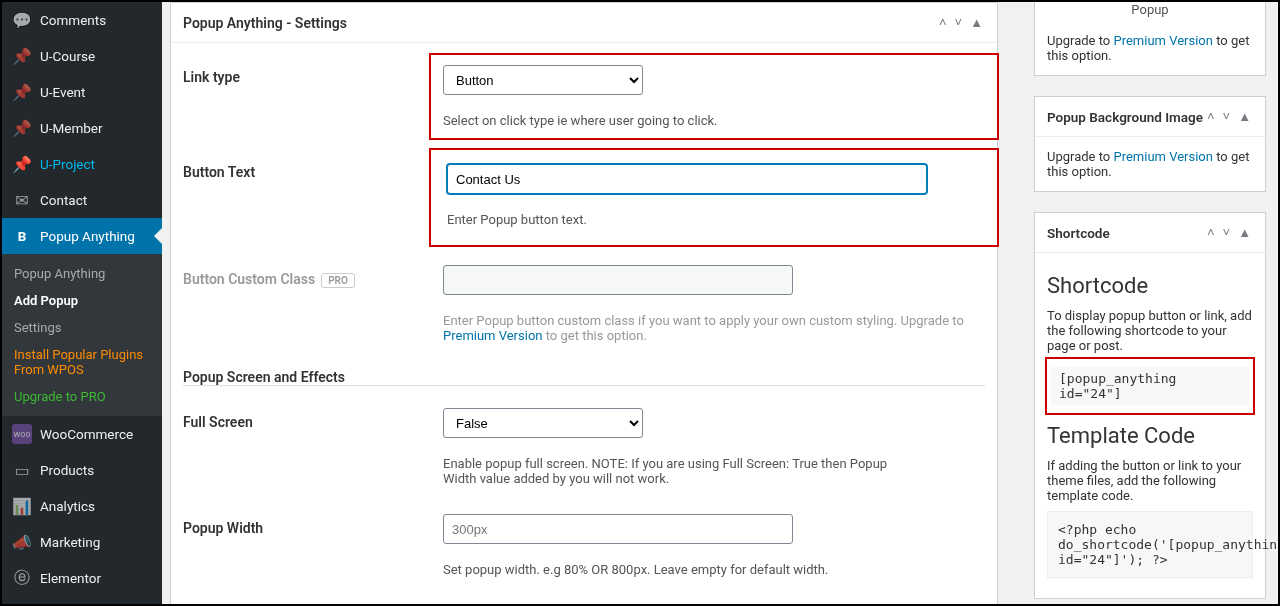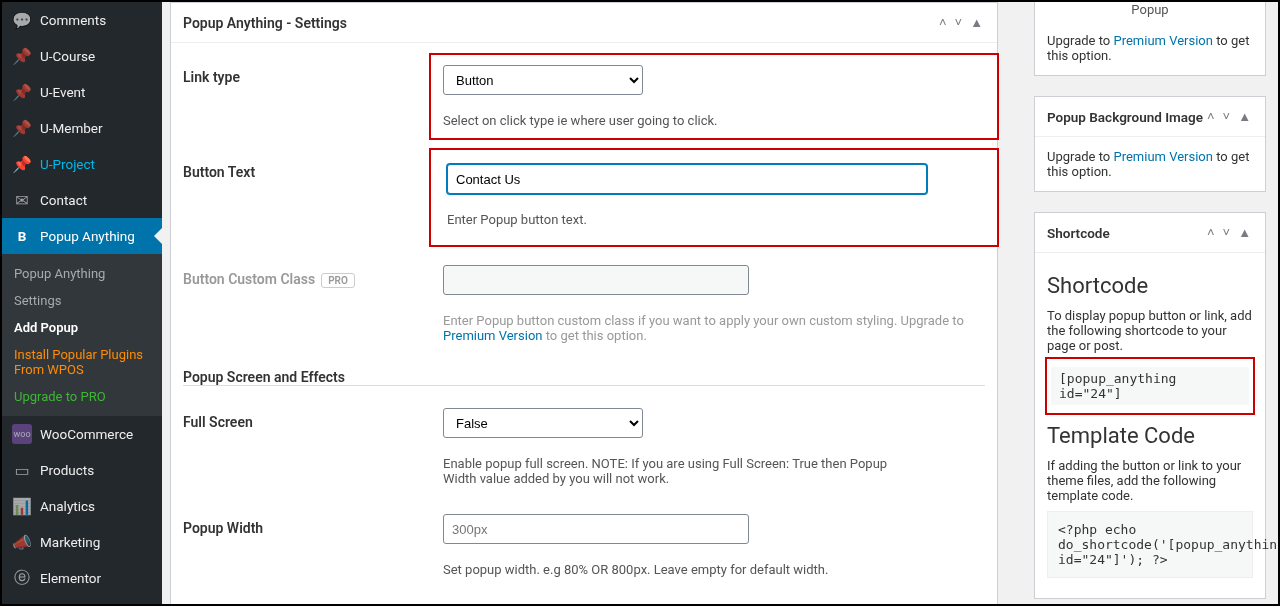--- a/index.html
+++ b/index.html
@@ -38,21 +38,21 @@
 .field-label.dim { color: #999; }
 .field-control { flex: 1; }
 .field-help { color: #555; font-size: 13px; margin-top: 18px; }
 .field-help.dim { color: #999; }
 .field-help a { color: #0073aa; text-decoration: none; }
 
 .redbox { border: 2px solid #c00; padding: 10px 12px; margin: -10px -14px; }
 
 select.wp, input.wp { border: 1px solid #7e8993; border-radius: 3px; padding: 5px 8px; font-size: 13px; background: #fff; min-height: 30px; }
 select.wp { width: 200px; }
-input.wp { width: 306px; }
+input.wp { width: 350px; }
 input.wp.focused { border: 1px solid #007cba; box-shadow: 0 0 0 1px #007cba; outline: none; }
 input.wp:disabled { background: #f6f7f7; color: #a7aaad; }
 
 .section-hdr { font-size: 14px; font-weight: 600; padding-bottom: 0; border-bottom: 1px solid #ddd; margin: 12px 0 8px; }
 
 .pro-badge { display: inline-block; border: 1px solid #ccc; color: #999; font-size: 10px; padding: 1px 6px; border-radius: 3px; margin-left: 6px; font-weight: 600; }
 
 
 .side-panel { background: #fff; border: 1px solid #ccd0d4; margin-bottom: 20px; }
 .side-panel-header { display: flex; align-items: center; justify-content: space-between; padding: 10px 12px; border-bottom: 1px solid #eee; }
@@ -93,22 +93,22 @@
     <div class="menu-item">
         <span class="menu-icon">✉</span>
         <span>Contact</span>
       </div>
     <div class="menu-item active">
         <span class="b-badge">B</span>
         <span>Popup Anything</span>
       </div>
     <div class="submenu">
       <div class="submenu-item">Popup Anything</div>
+      <div class="submenu-item current">Add Popup</div>
       <div class="submenu-item">Settings</div>
-      <div class="submenu-item current">Add Popup</div>
       <div class="submenu-item orange">Install Popular Plugins From WPOS</div>
       <div class="submenu-item green">Upgrade to PRO</div>
     </div>
     <div class="menu-item">
         <span class="menu-icon" style="font-size:9px;background:#7f54b3;color:#fff;border-radius:3px;padding:1px 2px;">woo</span>
         <span>WooCommerce</span>
       </div>
     <div class="menu-item">
         <span class="menu-icon">▭</span>
         <span>Products</span>

